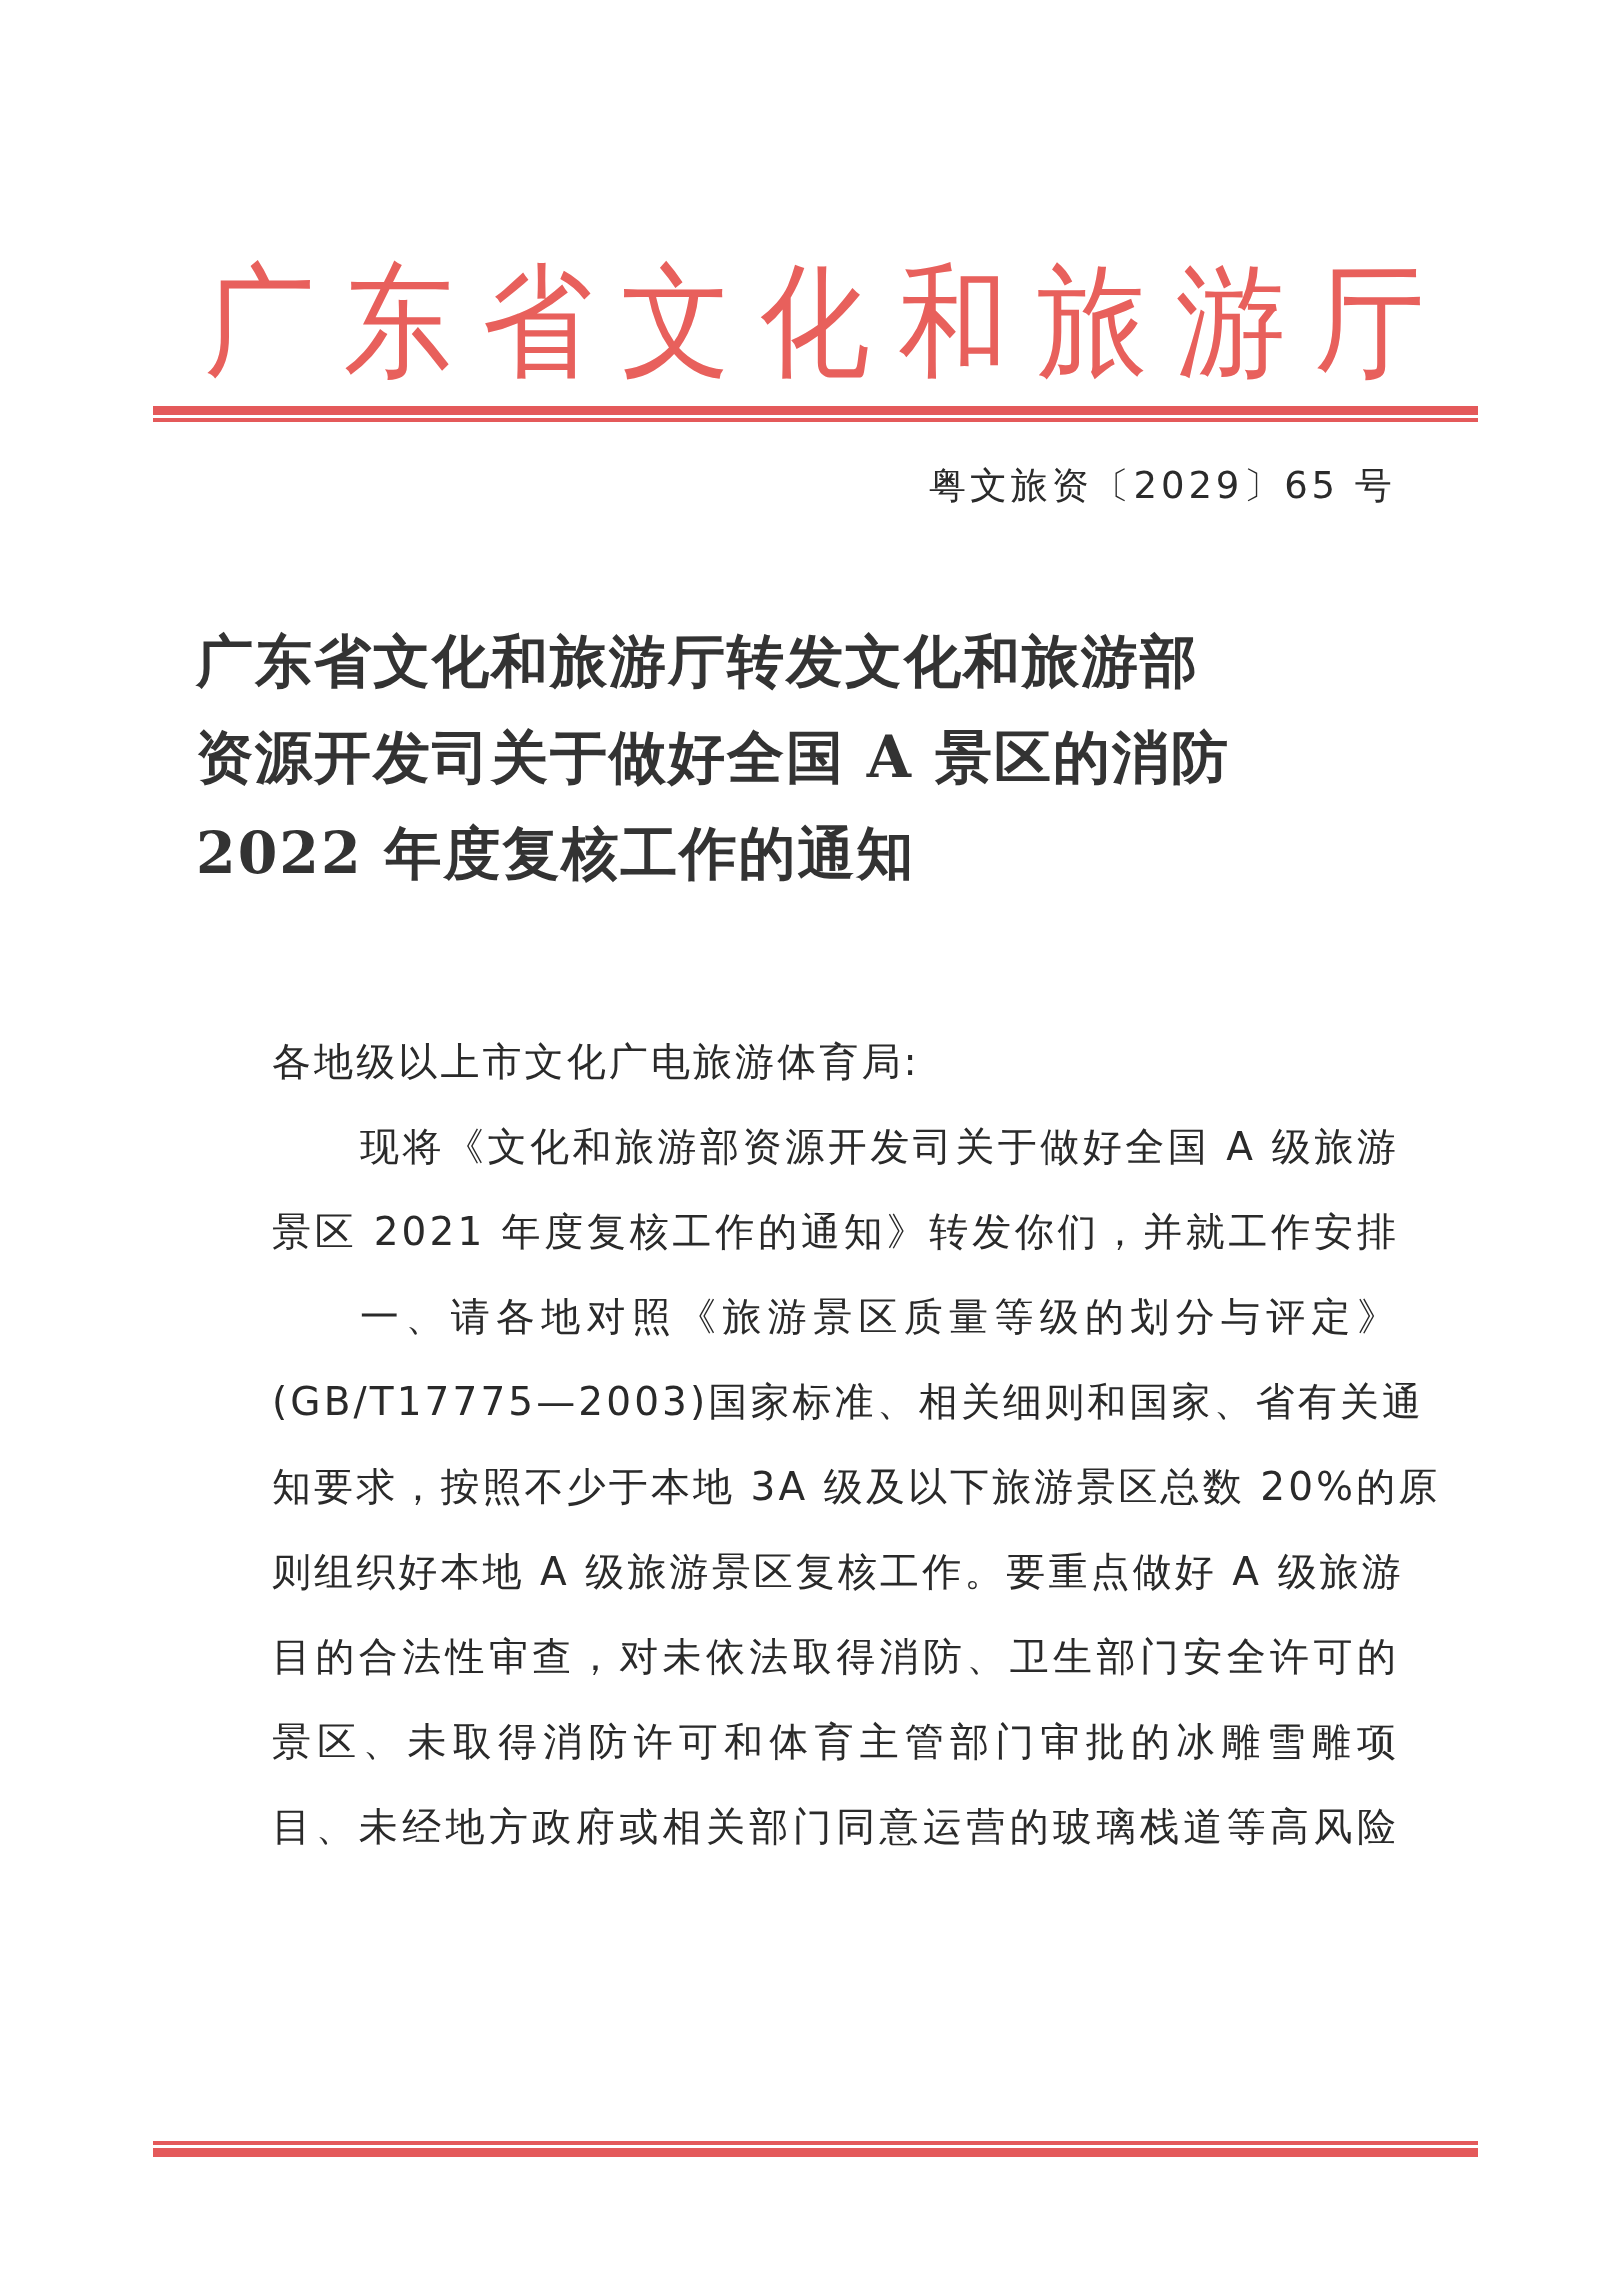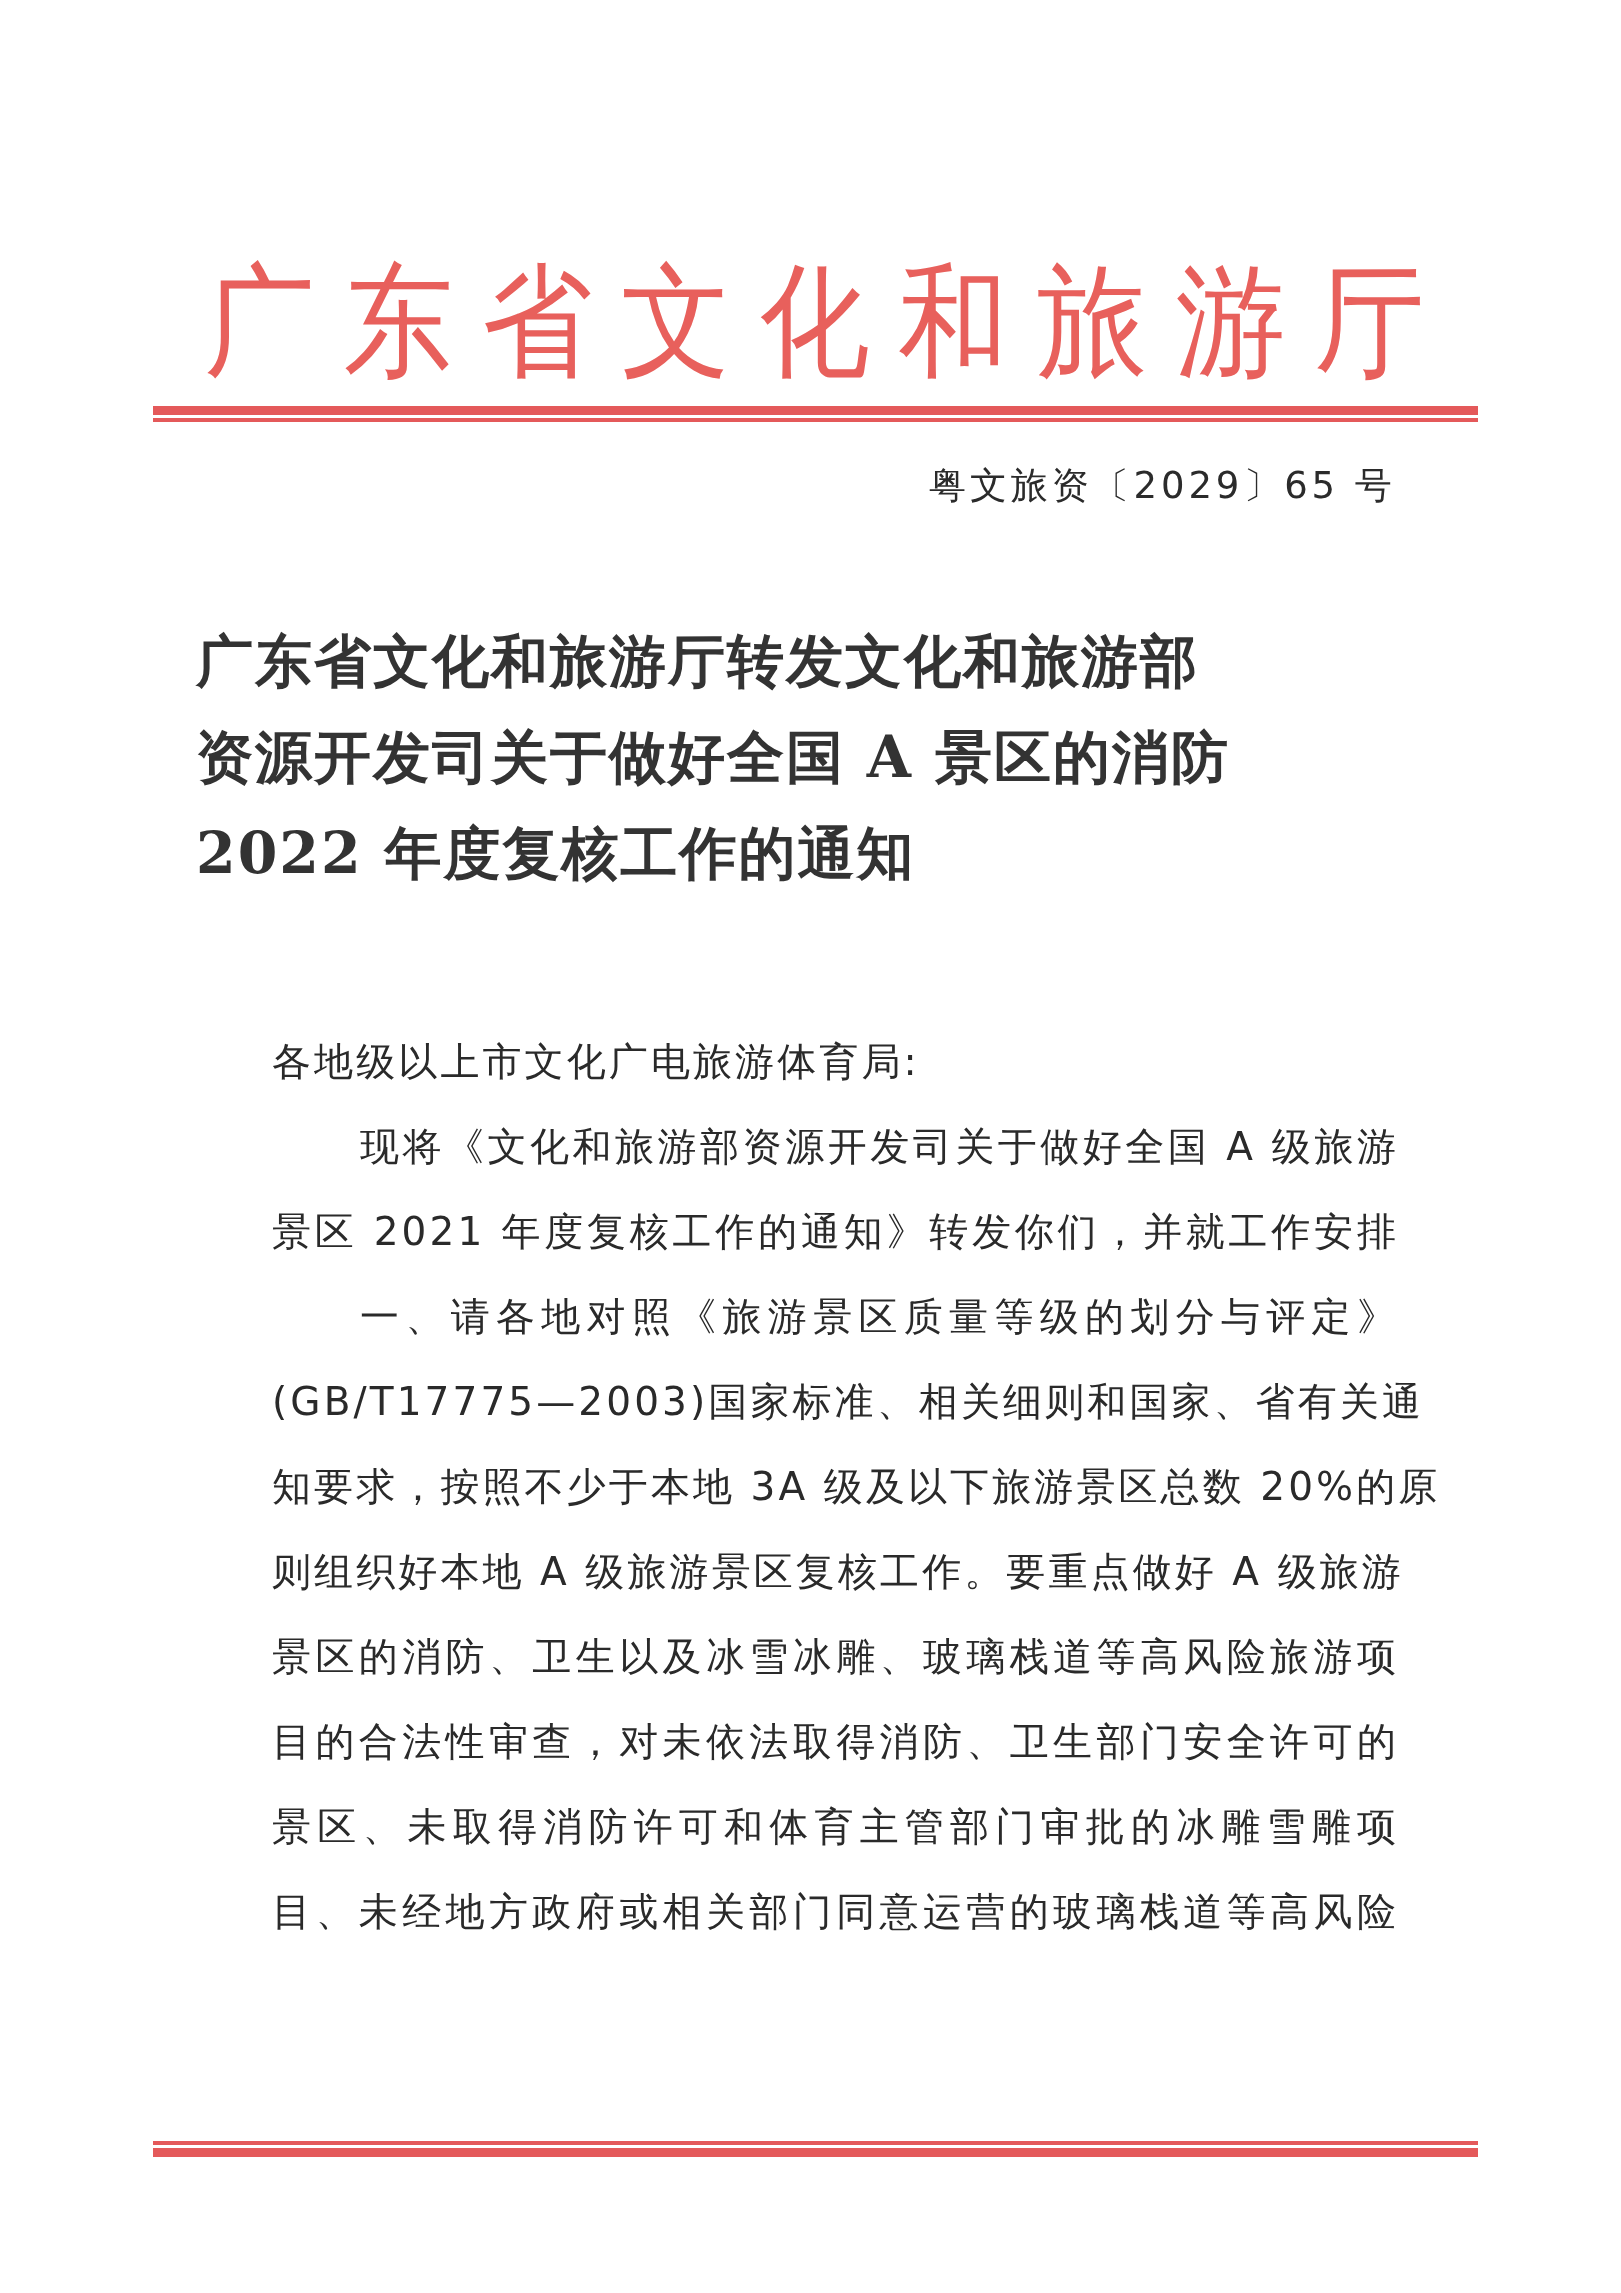--- a/index.html
+++ b/index.html
@@ -145,21 +145,20 @@
   </div>
 
   <div class="body-text">
     <div class="line short">各地级以上市文化广电旅游体育局:</div>
     <div class="line indent">现将《文化和旅游部资源开发司关于做好全国 A 级旅游</div>
     <div class="line">景区 2021 年度复核工作的通知》转发你们，并就工作安排</div>
     <div class="line indent">一、请各地对照《旅游景区质量等级的划分与评定》</div>
     <div class="line">(GB/T17775—2003)国家标准、相关细则和国家、省有关通</div>
     <div class="line">知要求，按照不少于本地 3A 级及以下旅游景区总数 20%的原</div>
     <div class="line">则组织好本地 A 级旅游景区复核工作。要重点做好 A 级旅游</div>
-    <div class="line">景区的消防、卫生以及冰雪冰雕、玻璃栈道等高风险旅游项</div>
     <div class="line">目的合法性审查，对未依法取得消防、卫生部门安全许可的</div>
     <div class="line">景区、未取得消防许可和体育主管部门审批的冰雕雪雕项</div>
     <div class="line">目、未经地方政府或相关部门同意运营的玻璃栈道等高风险</div>
   </div>
 
   <div class="rule bottom-thin"></div>
   <div class="rule bottom-thick"></div>
 
 </div>
 

